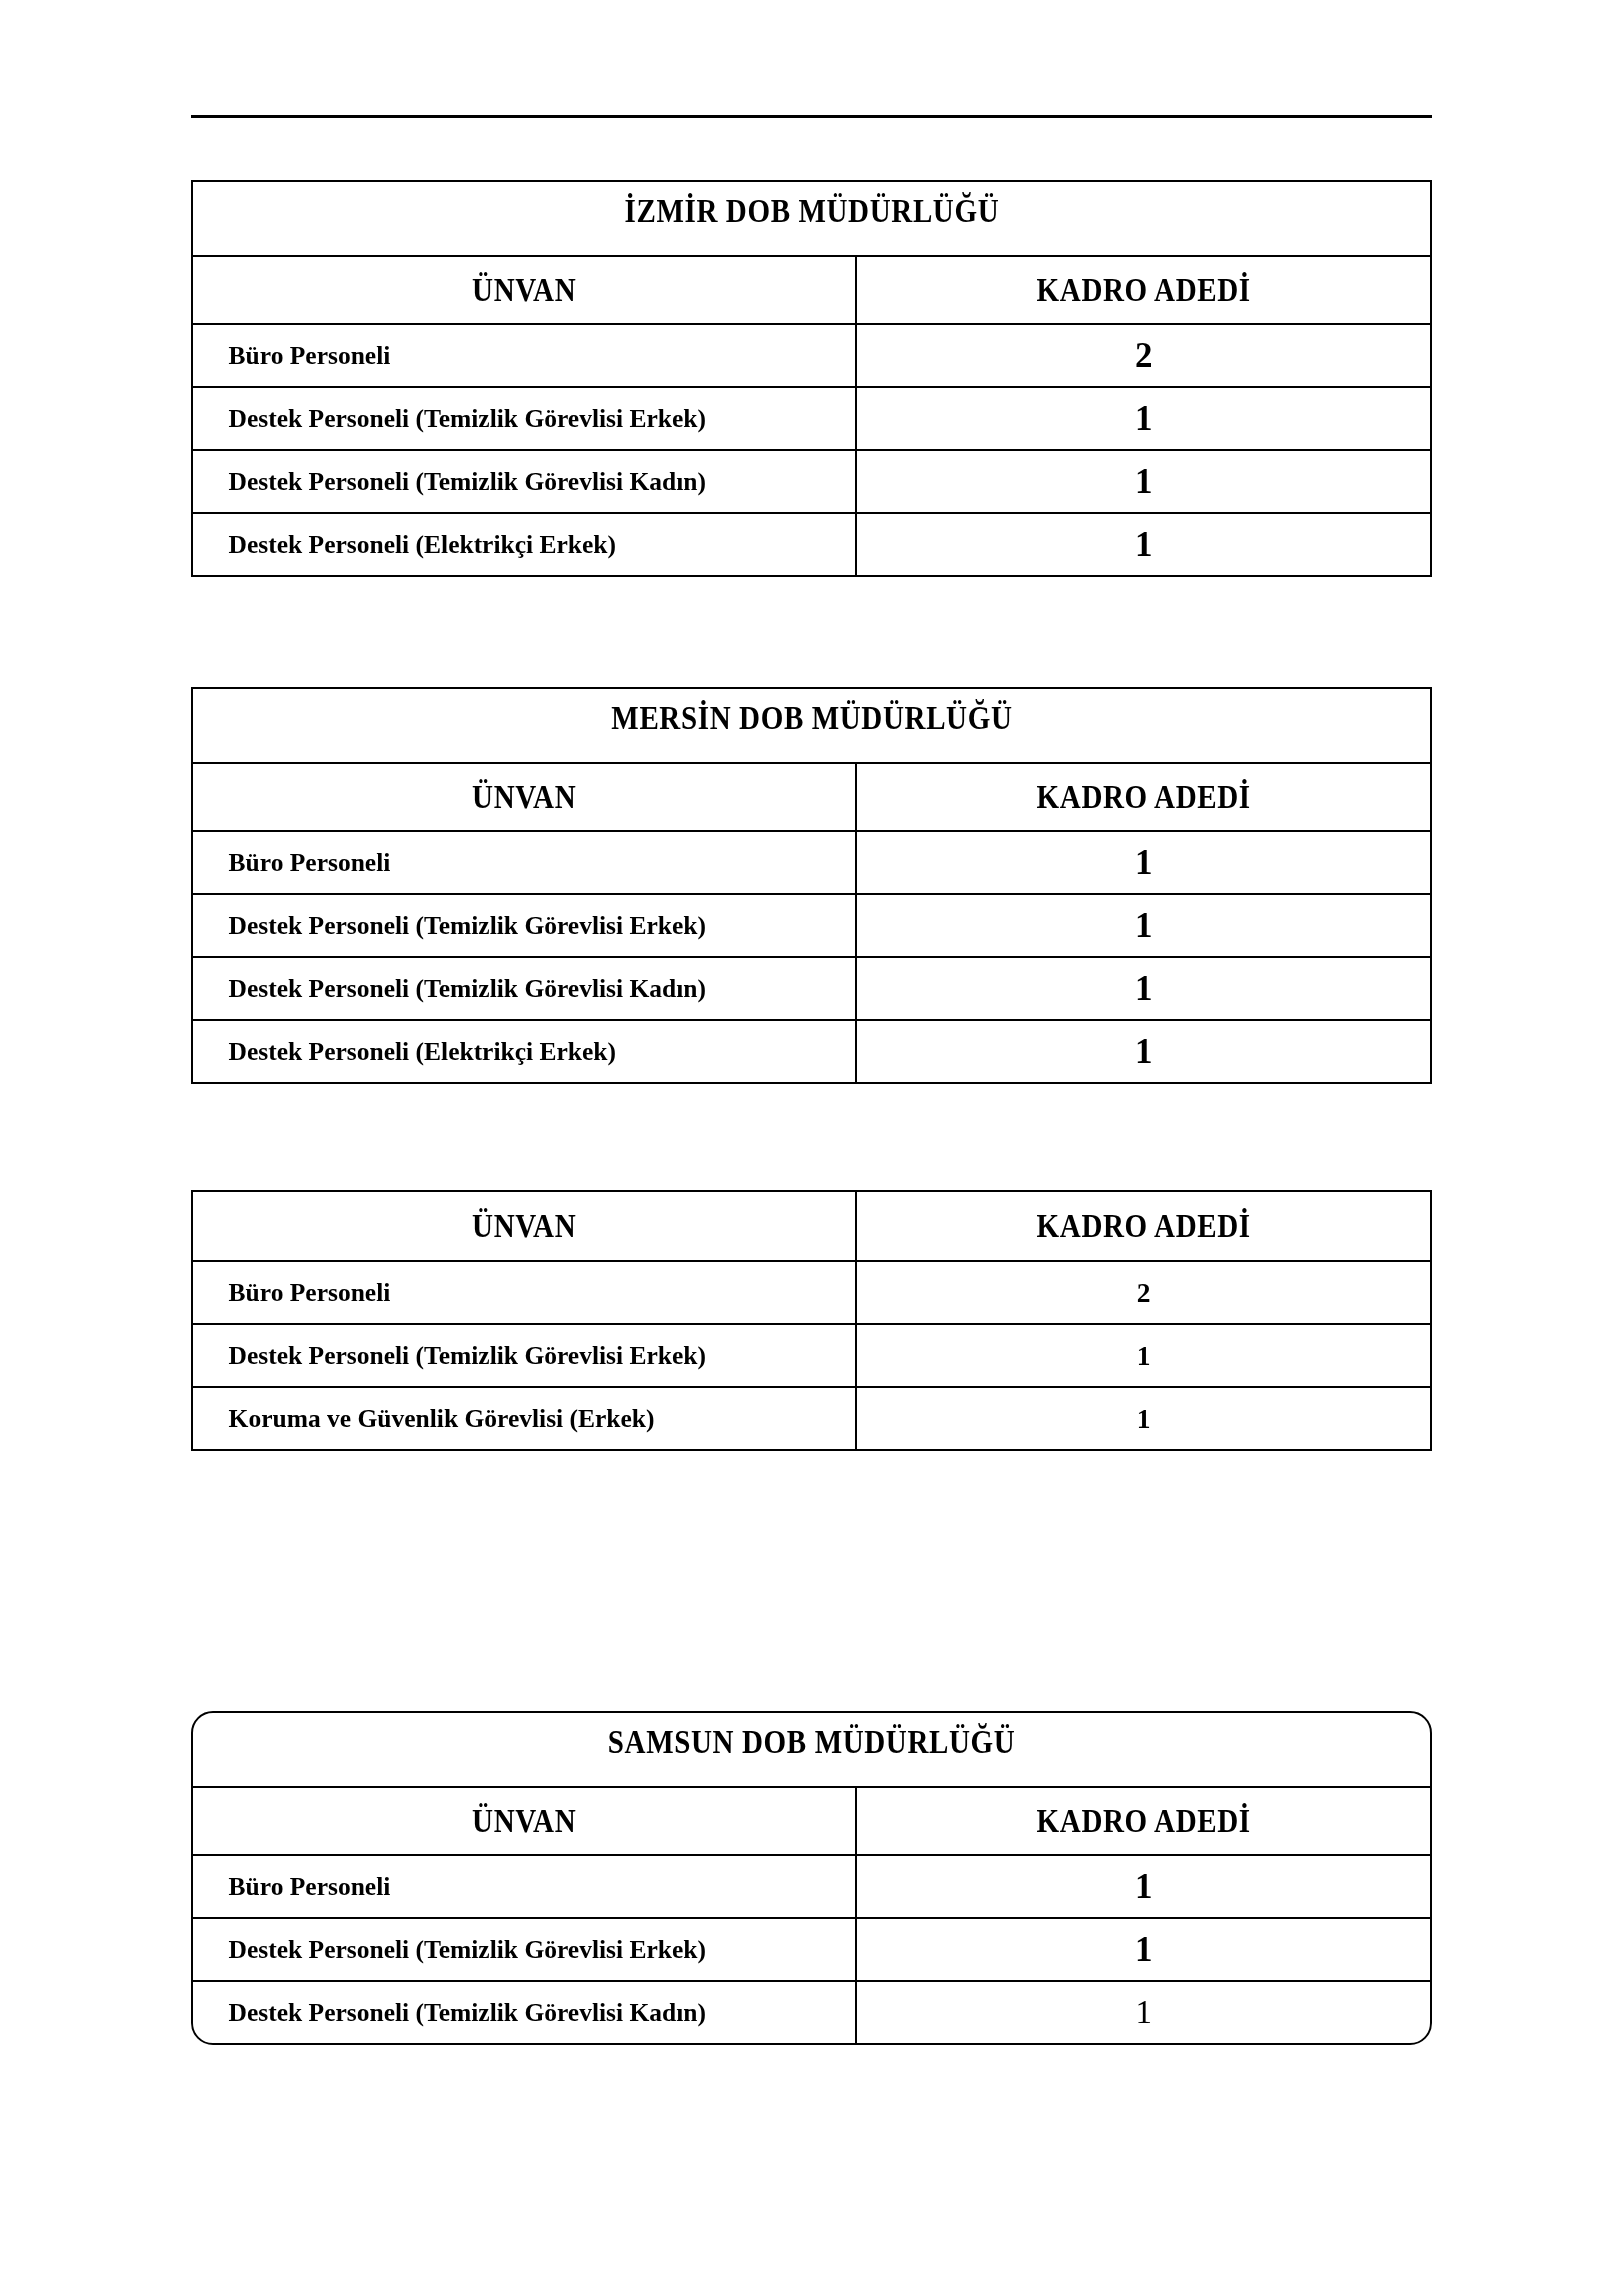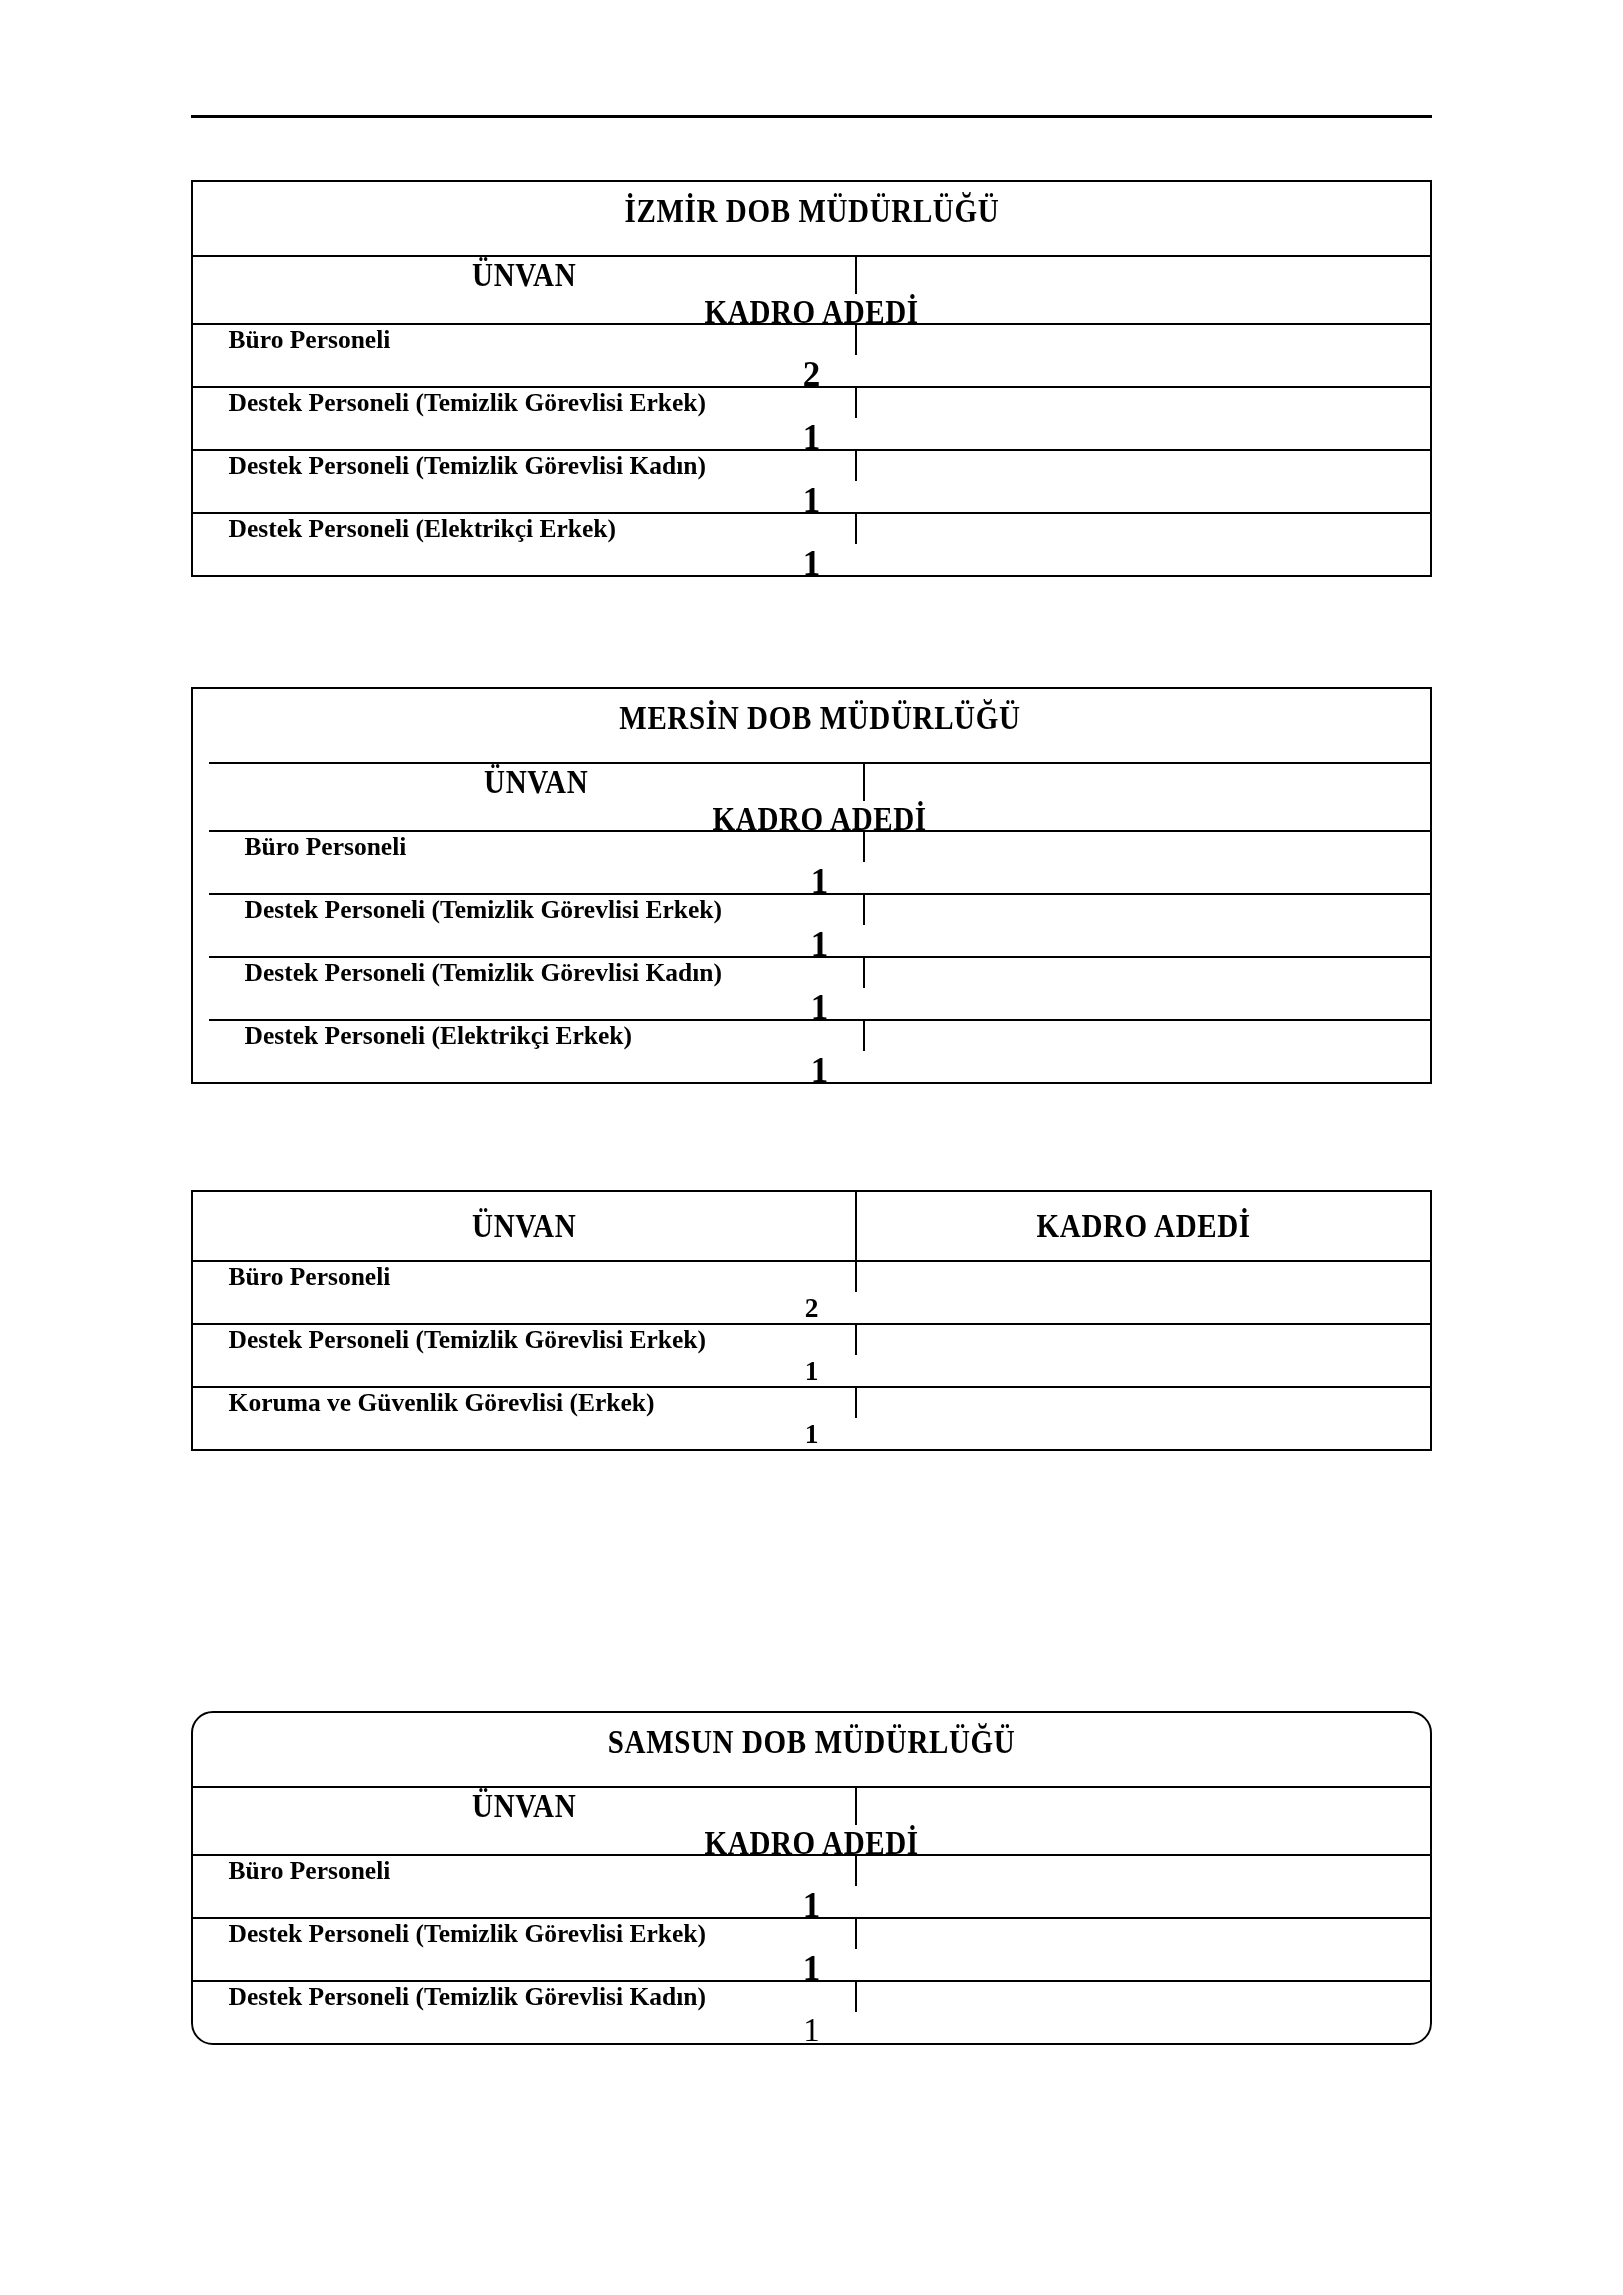--- a/index.html
+++ b/index.html
@@ -31,21 +31,20 @@
     border: 2.6px solid #000000;
     box-sizing: border-box;
     background: #ffffff;
   }
   .trow {
     display: flex;
     box-sizing: border-box;
   }
   .trow + .trow {
     border-top: 2px solid #000000;
-    flex-direction: column;
   }
   .title-row {
     height: 73px;
     justify-content: center;
     align-items: flex-start;
     padding-top: 10.5px;
   }
   .header-row { height: 68px; }
   .data-row   { height: 63px;  }
   .cell-l {
@@ -137,21 +136,21 @@
     <div class="trow data-row">
       <div class="cell-l">
           <span class="label">Destek Personeli (Elektrikçi Erkek)</span>
         </div>
       <div class="cell-r">
           <span class="num num-lg">1</span>
         </div>
     </div>
   </div>
 
-  <div class="ktable" style="top:687px;padding-left:16px;">
+  <div class="ktable" style="top:687px;">
     <div class="trow title-row">
       <span class="title-text">MERSİN DOB MÜDÜRLÜĞÜ</span>
     </div>
     <div class="trow header-row">
       <div class="cell-l">
         <span class="header-text">ÜNVAN</span>
       </div>
       <div class="cell-r">
         <span class="header-text">KADRO ADEDİ</span>
       </div>

